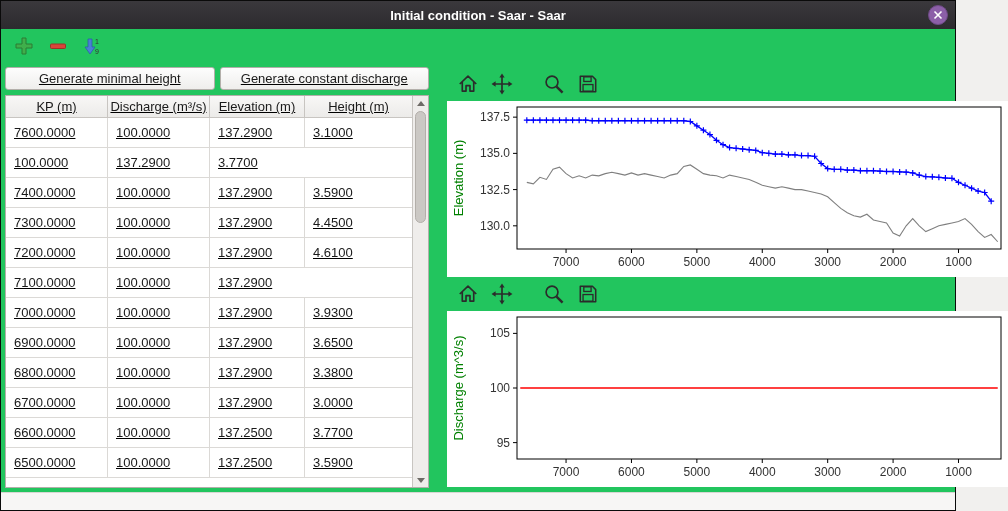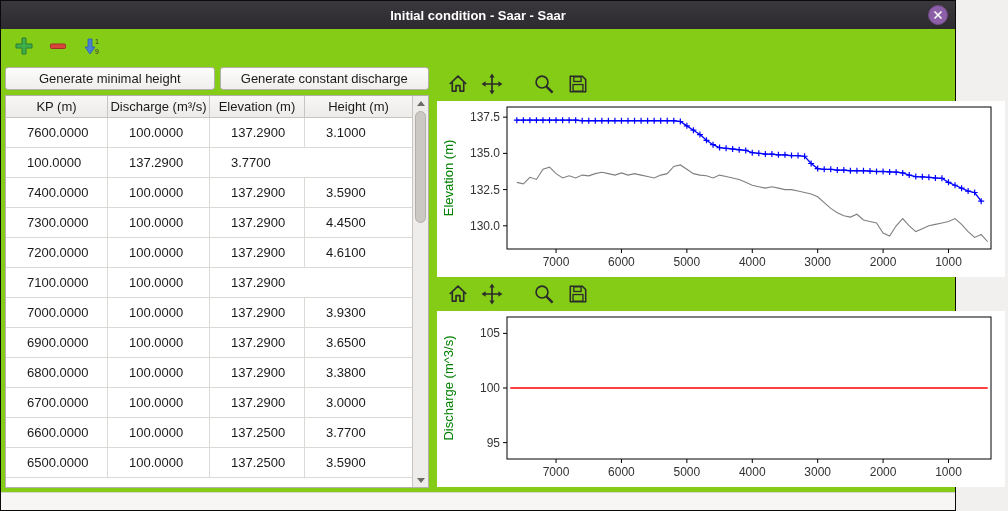--- a/index.html
+++ b/index.html
@@ -1,43 +1,43 @@
 <!DOCTYPE html>
 <html><head>
 <meta charset="utf-8">
 <style>
   * { box-sizing: border-box; margin: 0; padding: 0; }
   html,body { width:1008px; height:511px; }
   body { font-family:"Liberation Sans", sans-serif; background:#f1f0ee; overflow:hidden; }
-  .window { width:956px; height:511px; border:1px solid #0a0a0a; display:flex; flex-direction:column; background:#84cc16; }
+  .window { width:956px; height:511px; border:1px solid #0a0a0a; display:flex; flex-direction:column; background:#22c55e; }
 
   
   .titlebar { flex:0 0 28px; background:linear-gradient(#3a383c,#2c2a2e); display:flex; align-items:center; justify-content:center; position:relative; }
   .titlebar .title { color:#ffffff; font-weight:bold; font-size:13px; }
   .closebtn { position:absolute; right:7px; top:4px; width:20px; height:20px; border-radius:50%; background:#8c5fa8; border:1px solid #6f4a87; display:flex; align-items:center; justify-content:center; padding:0; cursor:pointer; }
 
   
   .toolbar { flex:0 0 34px; display:flex; align-items:center; gap:8px; padding:0 10px; }
   .tbtn { width:26px; height:26px; display:flex; align-items:center; justify-content:center; background:transparent; border:none; padding:0; cursor:pointer; }
 
   
-  .content { flex:1; display:flex; gap:8px; padding:4px; min-height:0; }
+  .content { flex:1; display:flex; gap:18px; padding:4px; min-height:0;text-decoration:underline; }
 
   
   .left { flex:0 0 424px; display:flex; flex-direction:column; min-height:0; }
   .btnrow { display:flex; gap:5px; margin-bottom:5px; }
   .btnrow button { flex:1; height:23px; font-size:13px; font-family:inherit; color:#1a1a1a;
     background:linear-gradient(#fdfdfd,#efeeec); border:1px solid #b3afaa; border-radius:3px; cursor:pointer; }
 
   .table { flex:1; position:relative; background:#ffffff; border:1px solid #b3afaa; overflow:hidden; }
   .thead { display:flex; height:22px; background:linear-gradient(#f8f7f6,#ecebe9); border-bottom:1px solid #c8c5c1; margin-right:16px; }
   .th { font-size:13px; color:#1a1a1a; display:flex; align-items:center; justify-content:center; border-right:1px solid #c8c5c1; }
   .th:last-child { border-right:none; }
   .tr { display:flex; height:30px; border-bottom:1px solid #dbd9d6; background:#ffffff; }
-  .td { font-size:13px; color:#1a1a1a; display:flex; align-items:center; padding-left:21px; border-right:1px solid #dbd9d6; }
+  .td { font-size:13px; color:#1a1a1a; display:flex; align-items:center; padding-left:8px; border-right:1px solid #dbd9d6; }
   .td:last-child { border-right:none; }
   .th:nth-child(1), .td:nth-child(1) { width:102px; }
   .th:nth-child(2), .td:nth-child(2) { width:102px; }
   .th:nth-child(3), .td:nth-child(3) { width:95px; }
   .th:nth-child(4), .td:nth-child(4) { flex:1; }
   .tbody { margin-right:16px; }
 
   .vscroll { position:absolute; top:0; right:0; bottom:0; width:16px; background:#efedeb; border-left:1px solid #c8c5c1; display:flex; flex-direction:column; }
   .sbtn { flex:0 0 14px; display:flex; align-items:center; justify-content:center; cursor:pointer; }
   .arr-up { width:0; height:0; border-left:4px solid transparent; border-right:4px solid transparent; border-bottom:5px solid #6e6a66; }

